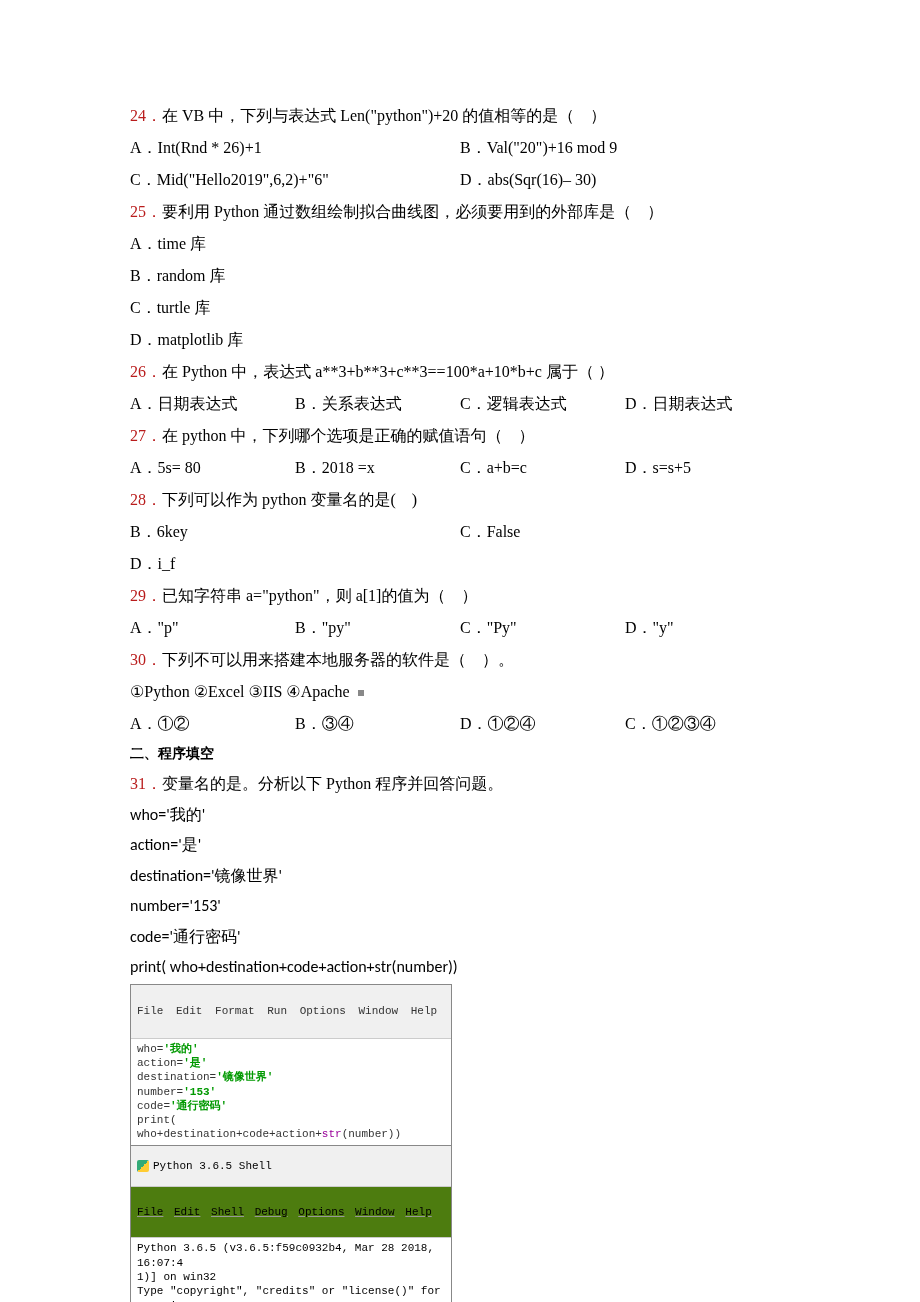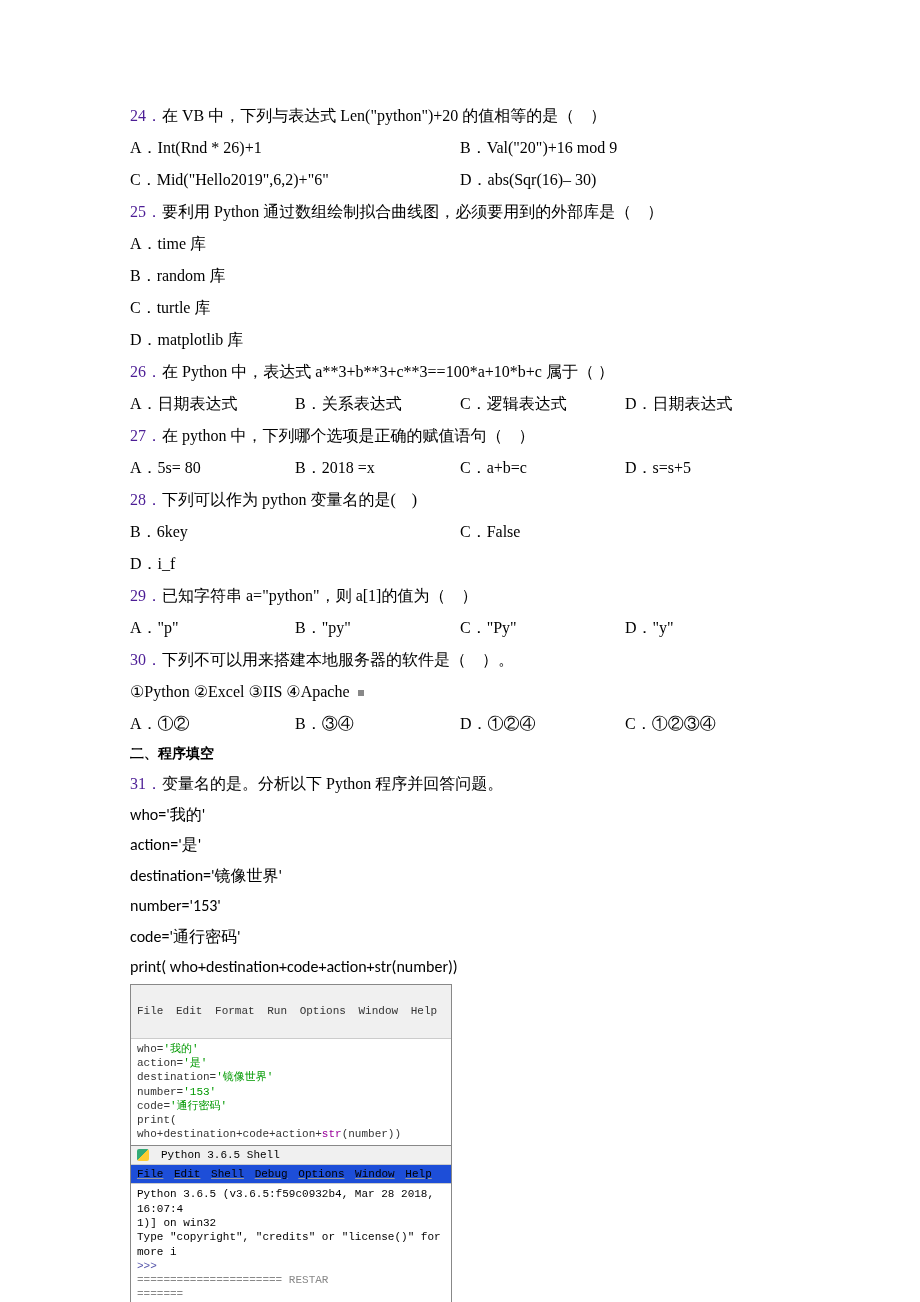--- a/index.html
+++ b/index.html
@@ -15,21 +15,21 @@
     width: 920px;
     min-height: 1302px;
     padding: 100px 130px 50px 130px;
     box-sizing: border-box;
   }
   .line {
     display: block;
     margin: 0;
   }
   .qnum {
-    color: #4c1d95;
+    color: #b91c1c;
     margin-top: 11px;
   }
   .qtext {
     color: #000;
   }
   .opts-row {
     display: flex;
     flex-wrap: wrap;
   }
   .opt {
@@ -59,36 +59,36 @@
     color: #333;
     padding: 19px 6px;
     border-bottom: 1px solid #ccc;
   }
   .menubar span { margin-right: 6px; }
   .codearea {
     padding: 3px 6px;
     background: #fff;
     color: #333;
   }
-  .codearea .str { color: #090; }
+  .codearea .str { color: #090; font-weight: bold; }
   .codearea .fn { color: #909; }
   .shell-title {
     background: #f0f0f0;
-    padding: 2px 6px;
+    padding: 13px 6px;
     border-top: 1px solid #888;
     display: flex;
     align-items: center;
-    gap: 12px;
+    gap: 4px;
   }
   .shell-title .pyicon {
     width:12px; height:12px; background:linear-gradient(135deg,#3a7 50%,#fc3 50%); border-radius:2px; display:inline-block;
   }
   .menubar2 {
-    padding: 2px 6px;
-    background:#1d4ed8;
+    padding: 18px 6px;
+    background:#4d7c0f;
     border-top:1px solid #ccc;
     border-bottom:1px solid #ccc;
   }
   .menubar2 span { margin-right:4px; text-decoration: underline; text-decoration-color:#999;}
   .shellbody {
     padding: 3px 6px;
     background:#fff;
   }
   .shellbody .pr { color:#55a; }
   .restart { color:#888; }

